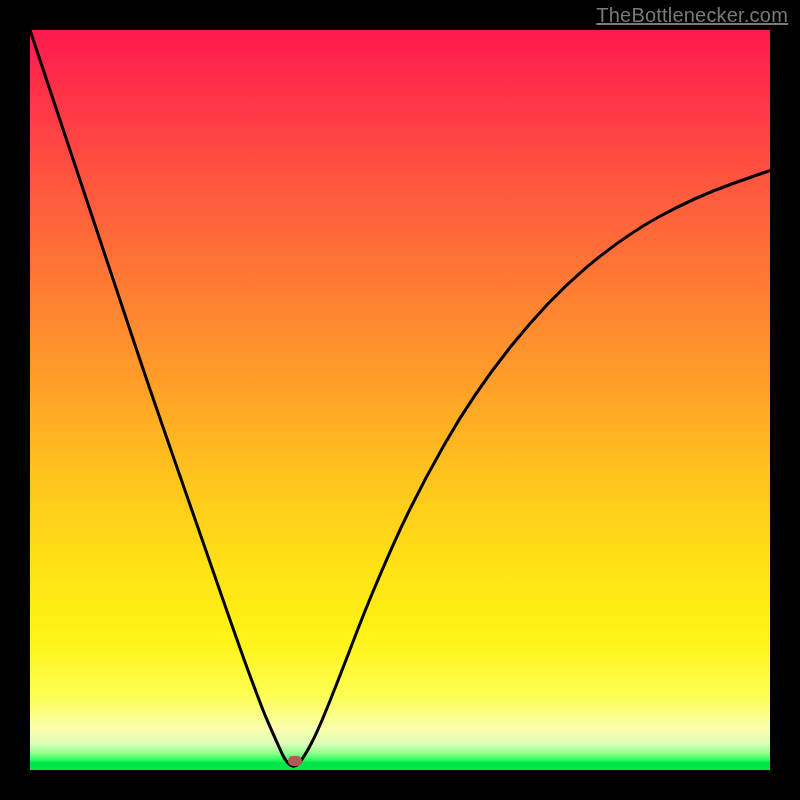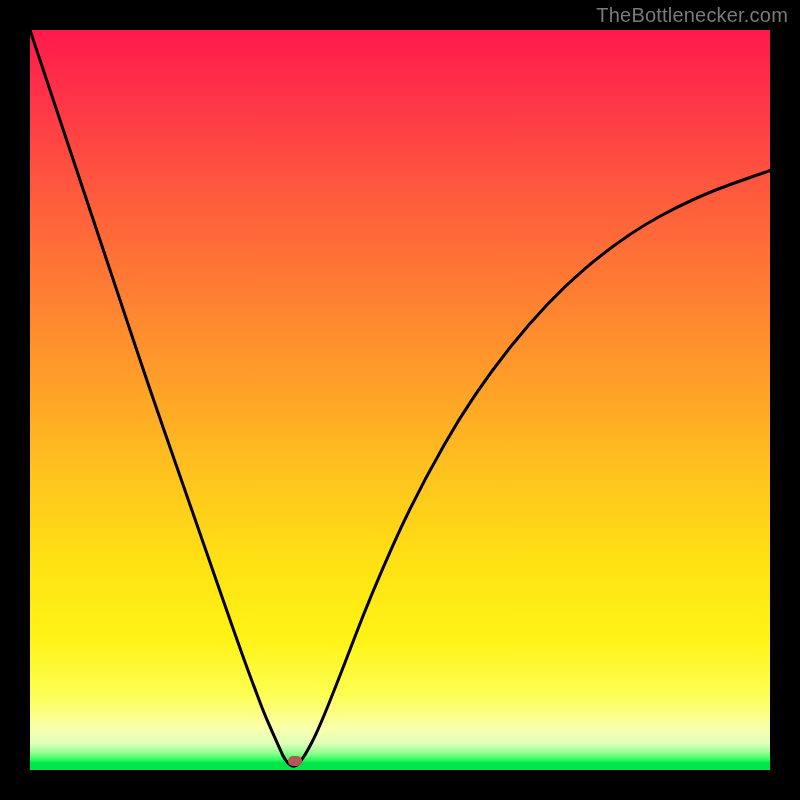--- a/index.html
+++ b/index.html
@@ -74,20 +74,21 @@
     background: #b45a55;
   }
   .attribution {
     position: absolute;
     top: 4px;
     right: 12px;
     color: #7a7a7a;
     font-size: 20px;
     letter-spacing: 0.2px;
     user-select: none;
+    text-decoration: underline;
   }
 </style>
 </head>
 <body>
 
 <div class="frame">
 
   <div class="plot">
     <div class="gradient"></div>
 

